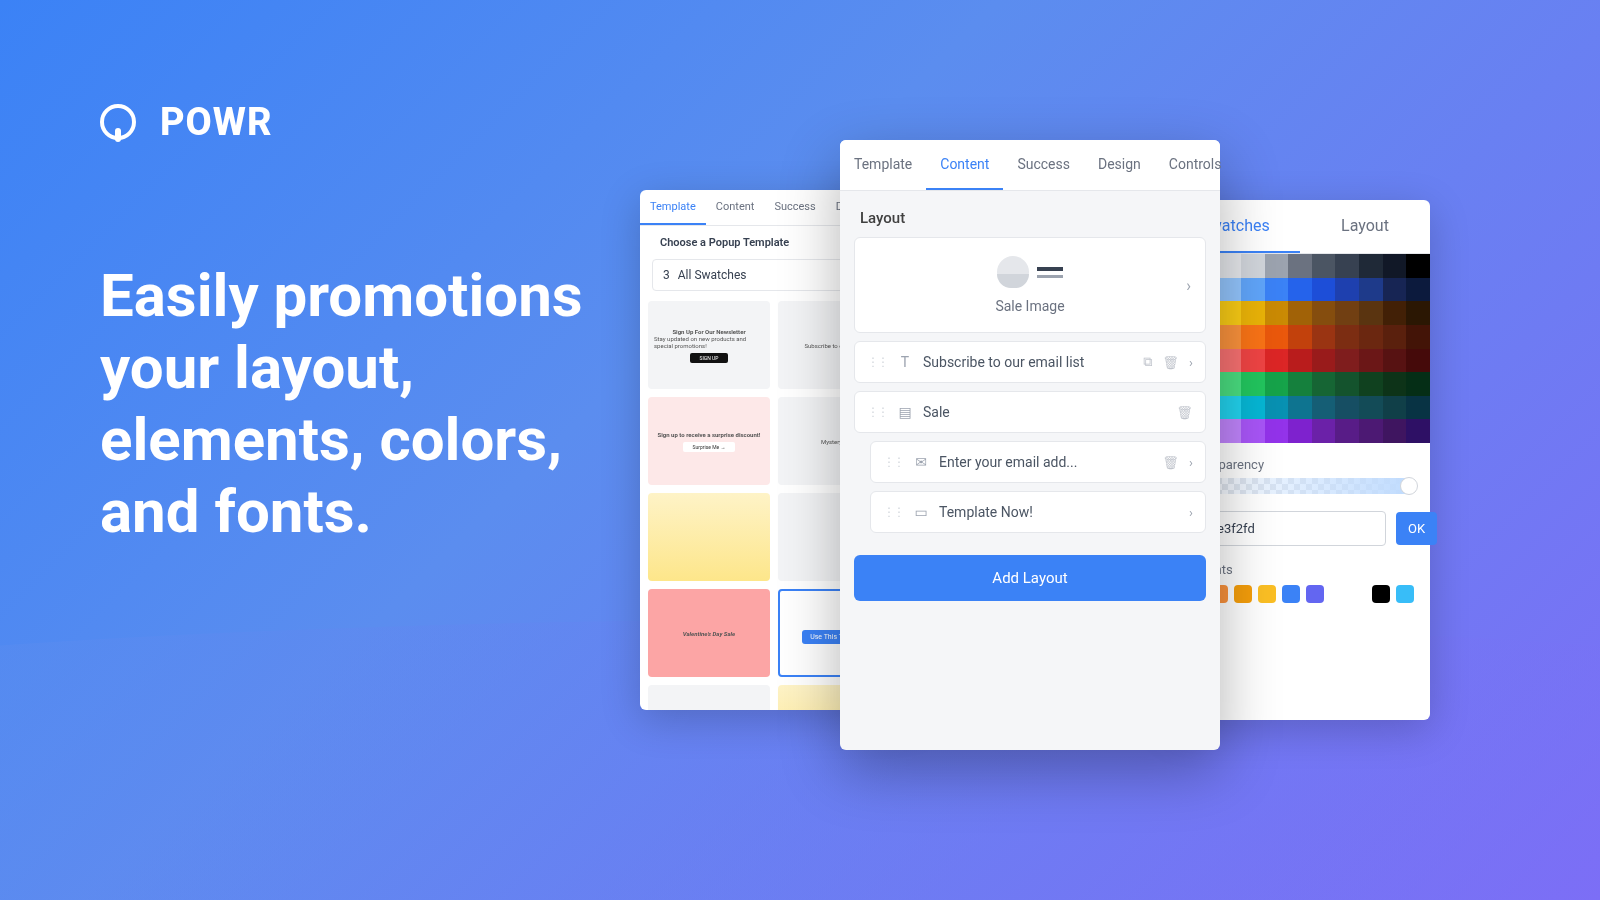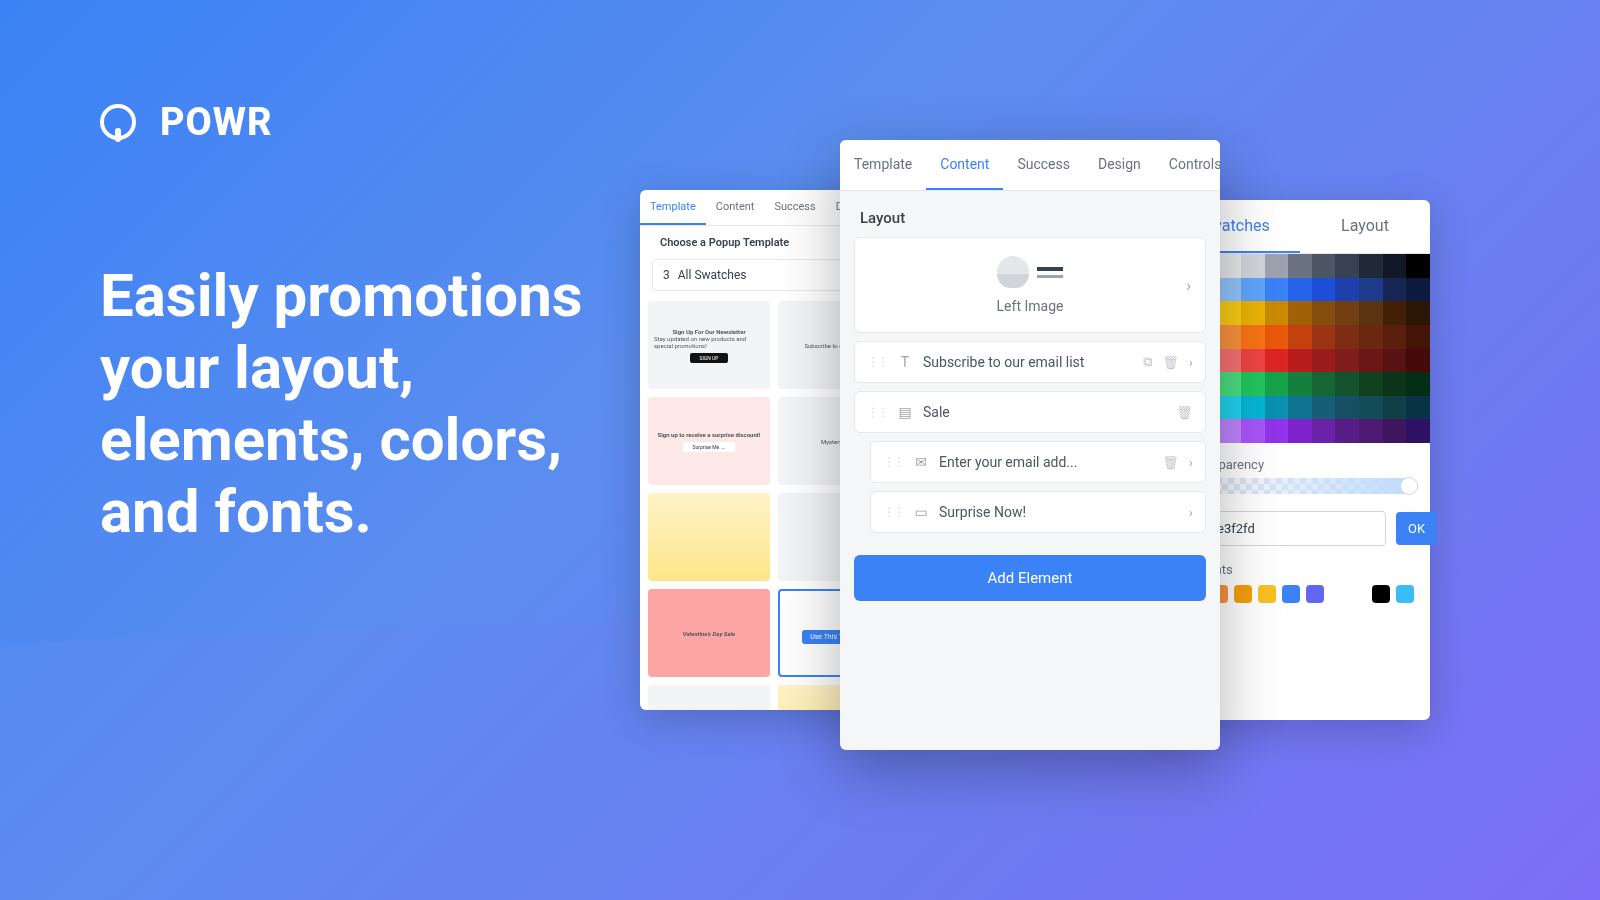--- a/index.html
+++ b/index.html
@@ -265,21 +265,21 @@
     <div class="ct-section-label">Layout</div>
     <div class="layout-card">
       <div class="layout-preview">
         <div class="layout-thumb">
           <div class="thumb-img"></div>
           <div class="thumb-lines">
               <span></span>
               <span></span>
             </div>
         </div>
-        <div>Left Image</div>
+        <div>Sale Image</div>
       </div>
       <span class="chev">›</span>
     </div>
 
 
     <div class="el-row">
       <span class="handle">⋮⋮</span>
       <span class="el-icon">T</span>
       <span>Subscribe to our email list</span>
       <span class="actions">
@@ -304,22 +304,22 @@
       <span>Enter your email add...</span>
       <span class="actions">
         <span>🗑</span>
         <span class="chev">›</span>
       </span>
     </div>
 
     <div class="el-row indent">
       <span class="handle">⋮⋮</span>
       <span class="el-icon">▭</span>
-      <span>Surprise Now!</span>
+      <span>Template Now!</span>
       <span class="actions">
           <span class="chev">›</span>
         </span>
     </div>
 
-    <div class="add-btn">Add Element</div>
+    <div class="add-btn">Add Layout</div>
   </div>
 
 </div>
 
 </body></html>

